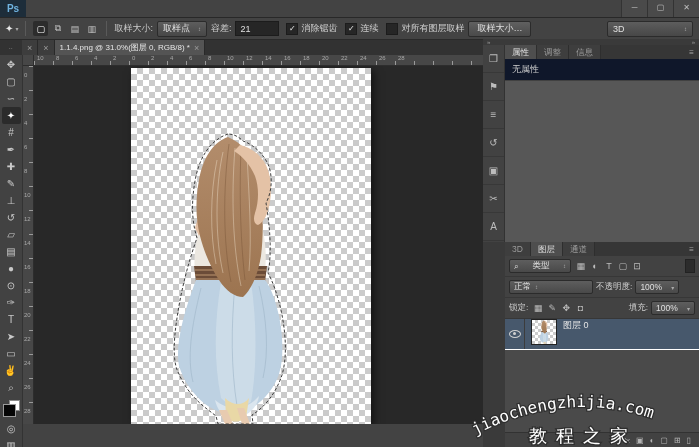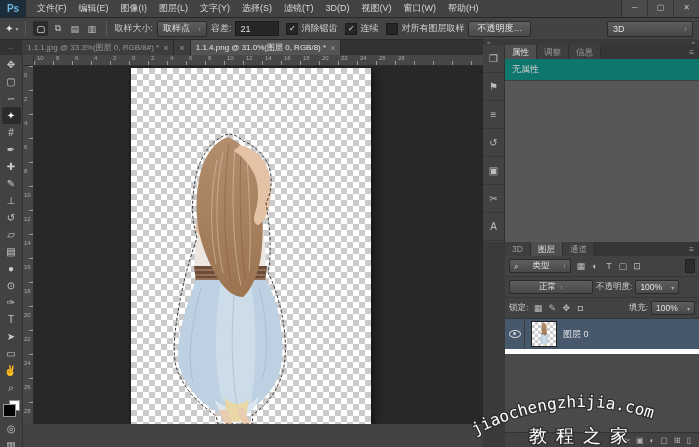--- a/index.html
+++ b/index.html
@@ -69,65 +69,51 @@
   .strip{position:absolute;left:0;top:6px;width:22px;height:197px;background:#424242;border-right:1px solid #323232;box-sizing:border-box;}
   .strip-icon{height:27px;border-bottom:1px solid #383838;display:flex;align-items:center;justify-content:center;font-size:10px;color:#bdbdbd;}
   .panelcol{position:absolute;left:22px;top:6px;right:0;bottom:0;display:flex;flex-direction:column;}
   .pgroup{display:flex;flex-direction:column;background:#424242;}
   .propgroup{height:197px;}
   .layergroup{flex:1;}
   .ptabs{height:14px;background:#363636;display:flex;font-size:8.5px;align-items:flex-end;}
   .ptab{padding:1px 7px;background:#3e3e3e;color:#9b9b9b;border-right:1px solid #2e2e2e;line-height:12px;white-space:nowrap;text-align:right;}
   .ptab.active{background:#4e4e4e;color:#e0e0e0;}
   .pmenu{margin-left:auto;padding-right:5px;font-size:8px;color:#a8a8a8;line-height:13px;}
-  .noprop{background:#0f766e;padding:4px 7px;font-size:9px;color:#cfcfcf;border-bottom:1px solid #414141;}
+  .noprop{background:#0f172a;padding:4px 7px;font-size:9px;color:#cfcfcf;border-bottom:1px solid #414141;}
   .propbody{flex:1;background:#575757;}
   .lrow{height:20px;display:flex;align-items:center;padding:0 4px;gap:3px;font-size:8.5px;border-bottom:1px solid #373737;background:#424242;flex:none;}
   .dd{background:linear-gradient(#5e5e5e,#494949);border:1px solid #2b2b2b;border-radius:2px;height:14px;display:flex;align-items:center;padding:0 4px;gap:4px;color:#e0e0e0;box-sizing:border-box;}
   .kindbox{width:62px;justify-content:space-between;}
-  .blendbox{width:84px;justify-content:center;}
+  .blendbox{width:84px;justify-content:flex-start;}
   .pctbox{width:44px;justify-content:space-between;}
   .licon{width:14px;height:14px;display:flex;align-items:center;justify-content:center;color:#bcbcbc;font-size:9px;}
   .rowlabel{color:#cfcfcf;white-space:nowrap;font-family:Liberation Serif, serif;}
   .list{flex:1;background:#4a4a4a;overflow:hidden;}
-  .layerrow{height:30px;display:flex;align-items:center;border-bottom:5px solid #ffffff;background:#4a4a4a;}
+  .layerrow{height:30px;display:flex;align-items:flex-start;border-bottom:1px solid #ffffff;background:#4a4a4a;}
   .layerrow.selected{background:#47586c;}
   .eyebox{width:19px;height:100%;border-right:1px solid #3c3c3c;display:flex;align-items:center;justify-content:center;flex:none;}
   .eye{width:10px;height:6px;border:1px solid #d0d0d0;border-radius:50%;position:relative;}
   .eye::after{content:"";position:absolute;left:3px;top:1px;width:3px;height:3px;border-radius:50%;background:#d0d0d0;}
   .thumb{width:24px;height:24px;margin:0 6px;border:1px solid #222;background-color:#fff;background-image:linear-gradient(45deg,#ccc 25%,transparent 25%,transparent 75%,#ccc 75%),linear-gradient(45deg,#ccc 25%,transparent 25%,transparent 75%,#ccc 75%);background-size:6px 6px;background-position:0 0,3px 3px;flex:none;}
   .thumb svg{width:100%;height:100%;display:block;}
   .layername{font-size:9px;color:#e4e4e4;}
   .bottombar{height:14px;background:#424242;border-top:1px solid #323232;display:flex;align-items:center;justify-content:flex-end;gap:6px;padding:0 8px;font-size:8px;color:#b5b5b5;flex:none;}
 
   
   .watermark{position:absolute;right:2px;bottom:0;width:228px;height:58px;z-index:50;pointer-events:none;}
   .watermark text{font-family:"DejaVu Sans Mono","Liberation Mono",monospace;}
 </style>
 </head>
 <body>
 
 <div id="app">
 
   <div class="menubar">
     <div class="pslogo">Ps</div>
-    <div style="display:flex">
-
-    <span class="menu-item">文件(F)</span>
-        <span class="menu-item">编辑(E)</span>
-        <span class="menu-item">图像(I)</span>
-        <span class="menu-item">图层(L)</span>
-        <span class="menu-item">文字(Y)</span>
-        <span class="menu-item">选择(S)</span>
-        <span class="menu-item">滤镜(T)</span>
-        <span class="menu-item">3D(D)</span>
-        <span class="menu-item">视图(V)</span>
-        <span class="menu-item">窗口(W)</span>
-        <span class="menu-item">帮助(H)</span>
-      </div>
     <div class="wincontrols">
 
     <span class="winbtn">─</span>
         <span class="winbtn">▢</span>
         <span class="winbtn">✕</span>
       </div>
   </div>
 
   <div class="optionsbar">
     <span class="toolbadge">
@@ -158,33 +144,32 @@
         </label>
         <label class="cb checked">
           <span class="box">✓</span>
           <span>连续</span>
         </label>
         <label class="cb">
           <span class="box"></span>
           <span>对所有图层取样</span>
         </label>
       </div>
-    <span class="btn">不透明度…</span>
+    <span class="btn">取样大小…</span>
     <span class="opt-dd workspace">
         <span>3D</span>
         <span class="ddcaret">↕</span>
       </span>
   </div>
 
   <div class="tabsbar">
     <span class="tabgrip">∙∙</span>
     <div style="display:flex;align-items:flex-end">
 
     <span class="doctab">
-          <span>1.1.1.jpg @ 33.3%(图层 0, RGB/8#) *</span>
           <span class="tabx">×</span>
         </span>
         <span class="doctab">
           <span class="tabx">×</span>
         </span>
         <span class="doctab active">
           <span>1.1.4.png @ 31.0%(图层 0, RGB/8) *</span>
           <span class="tabx">×</span>
         </span>
       </div>

